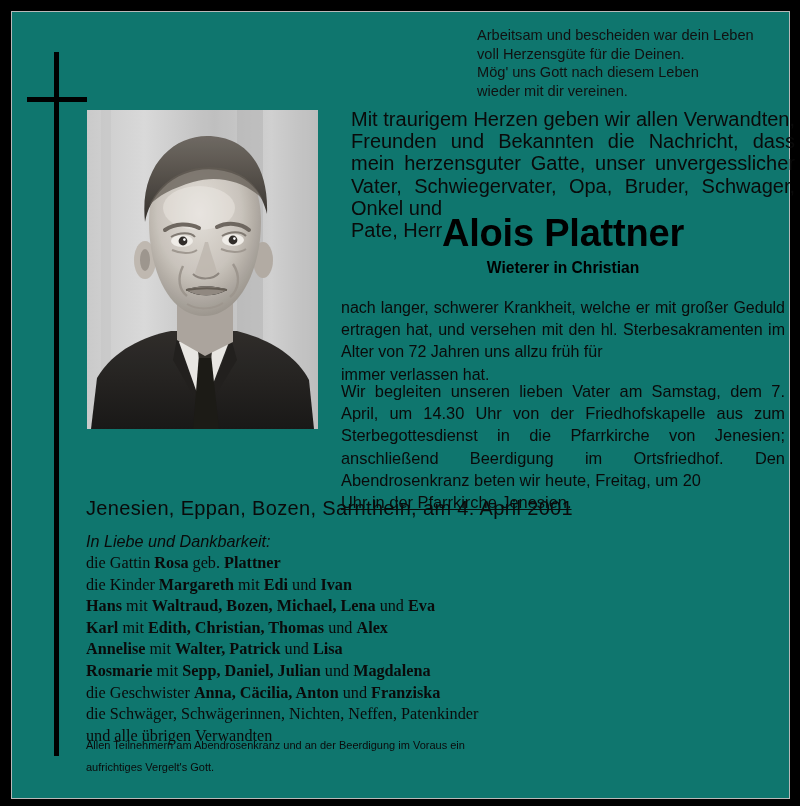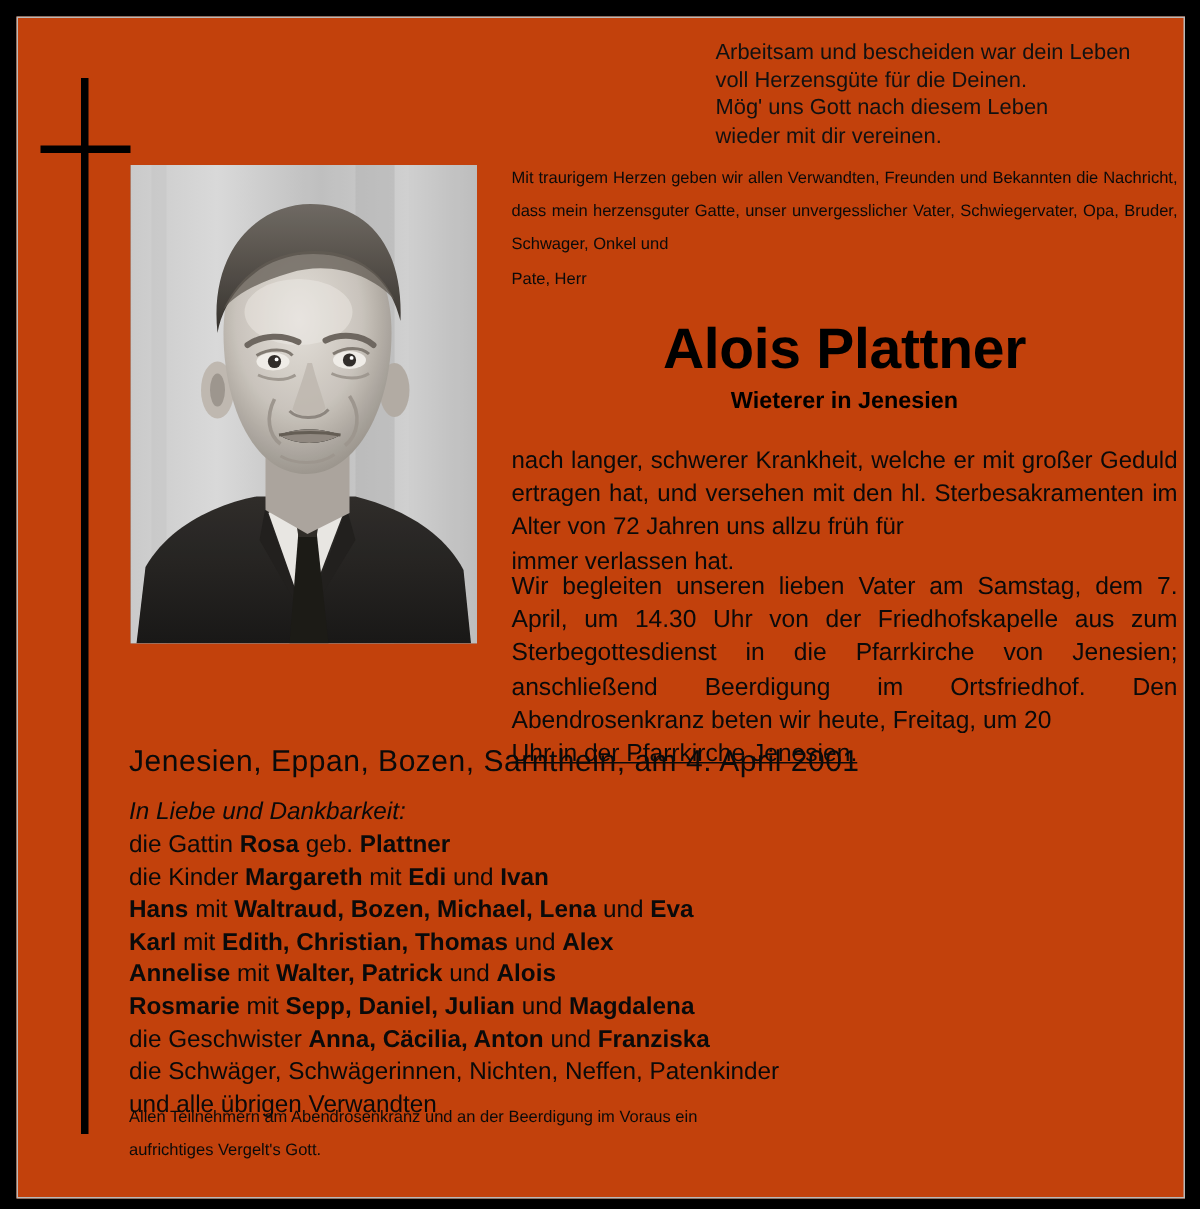--- a/index.html
+++ b/index.html
@@ -8,21 +8,21 @@
     padding: 0;
     background: #ffffff;
   }
   body {
     font-family: "Liberation Sans", sans-serif;
   }
   #page {
     position: relative;
     width: 800px;
     height: 806px;
-    background: #c2410c;
+    background: #0f766e;
     overflow: hidden;
     box-sizing: border-box;
   }
   
   .frame-top {
     position: absolute; left: 0; top: 0; width: 800px; height: 11px;
     background: #000000;
   }
   .frame-left {
     position: absolute; left: 0; top: 0; width: 11px; height: 806px;
@@ -70,23 +70,23 @@
   .verse {
     position: absolute;
     left: 477px; top: 26px;
     width: 300px;
     font-size: 14.6px;
     line-height: 18.6px;
     color: #111111;
   }
   .lead {
     position: absolute;
-    left: 341px; top: 108px;
-    width: 444px;
-    font-size: 11px;
+    left: 351px; top: 108px;
+    width: 444px;
+    font-size: 20px;
     line-height: 22.2px;
     color: #0a0a0a;
     text-align: justify;
     text-justify: inter-word;
   }
   .lead .lastline { display: block; }
   .deceased-name {
     position: absolute;
     left: 341px; top: 212px;
     width: 444px;
@@ -143,20 +143,21 @@
     color: #0a0a0a;
     font-style: italic;
   }
   .family {
     position: absolute;
     left: 86px; top: 553px;
     width: 520px;
     font-size: 16.2px;
     line-height: 21.6px;
     color: #0a0a0a;
+    font-family: Liberation Serif, serif;
   }
   .family .row { white-space: nowrap; }
   .family b { font-weight: bold; }
   .closing {
     position: absolute;
     left: 86px; top: 735px;
     width: 455px;
     font-size: 11px;
     line-height: 21.6px;
     color: #0a0a0a;
@@ -276,42 +277,42 @@
     <div>Mög' uns Gott nach diesem Leben</div>
     <div>wieder mit dir vereinen.</div>
   </div>
 
   <div class="lead">
     <span>Mit traurigem Herzen geben wir allen Verwandten, Freunden und Bekannten die Nachricht, dass mein herzensguter Gatte, unser unvergesslicher Vater, Schwiegervater, Opa, Bruder, Schwager, Onkel und</span>
     <span class="lastline">Pate, Herr</span>
   </div>
 
   <div class="deceased-name">Alois Plattner</div>
-  <div class="deceased-role">Wieterer in Jenesien</div>
+  <div class="deceased-role">Wieterer in Christian</div>
 
   <div class="passage">
     <span>nach langer, schwerer Krankheit, welche er mit großer Geduld ertragen hat, und versehen mit den hl. Sterbesakramenten im Alter von 72 Jahren uns allzu früh für</span>
     <span class="lastline">immer verlassen hat.</span>
   </div>
 
   <div class="funeral">
     <span>Wir begleiten unseren lieben Vater am Samstag, dem 7. April, um 14.30 Uhr von der Friedhofskapelle aus zum Sterbegottesdienst in die Pfarrkirche von Jenesien; anschließend Beerdigung im Ortsfriedhof. Den Abendrosenkranz beten wir heute, Freitag, um 20</span>
     <span class="lastline">Uhr in der Pfarrkirche Jenesien.</span>
   </div>
 
   <div class="places">Jenesien, Eppan, Bozen, Sarnthein, am 4. April 2001</div>
 
   <div class="thanks-head">In Liebe und Dankbarkeit:</div>
 
   <div class="family">
       <div class="row">die Gattin <b>Rosa</b> geb. <b>Plattner</b></div>
       <div class="row">die Kinder <b>Margareth</b> mit <b>Edi</b> und <b>Ivan</b></div>
       <div class="row"><b>Hans</b> mit <b>Waltraud, Bozen, Michael, Lena</b> und <b>Eva</b></div>
       <div class="row"><b>Karl</b> mit <b>Edith, Christian, Thomas</b> und <b>Alex</b></div>
-      <div class="row"><b>Annelise</b> mit <b>Walter, Patrick</b> und <b>Alois</b></div>
+      <div class="row"><b>Annelise</b> mit <b>Walter, Patrick</b> und <b>Lisa</b></div>
       <div class="row"><b>Rosmarie</b> mit <b>Sepp, Daniel, Julian</b> und <b>Magdalena</b></div>
       <div class="row">die Geschwister <b>Anna, Cäcilia, Anton</b> und <b>Franziska</b></div>
       <div class="row">die Schwäger, Schwägerinnen, Nichten, Neffen, Patenkinder</div>
       <div class="row">und alle übrigen Verwandten</div>
     </div>
 
   <div class="closing">
     <span>Allen Teilnehmern am Abendrosenkranz und an der Beerdigung im Voraus ein</span>
     <span class="lastline">aufrichtiges Vergelt's Gott.</span>
   </div>

